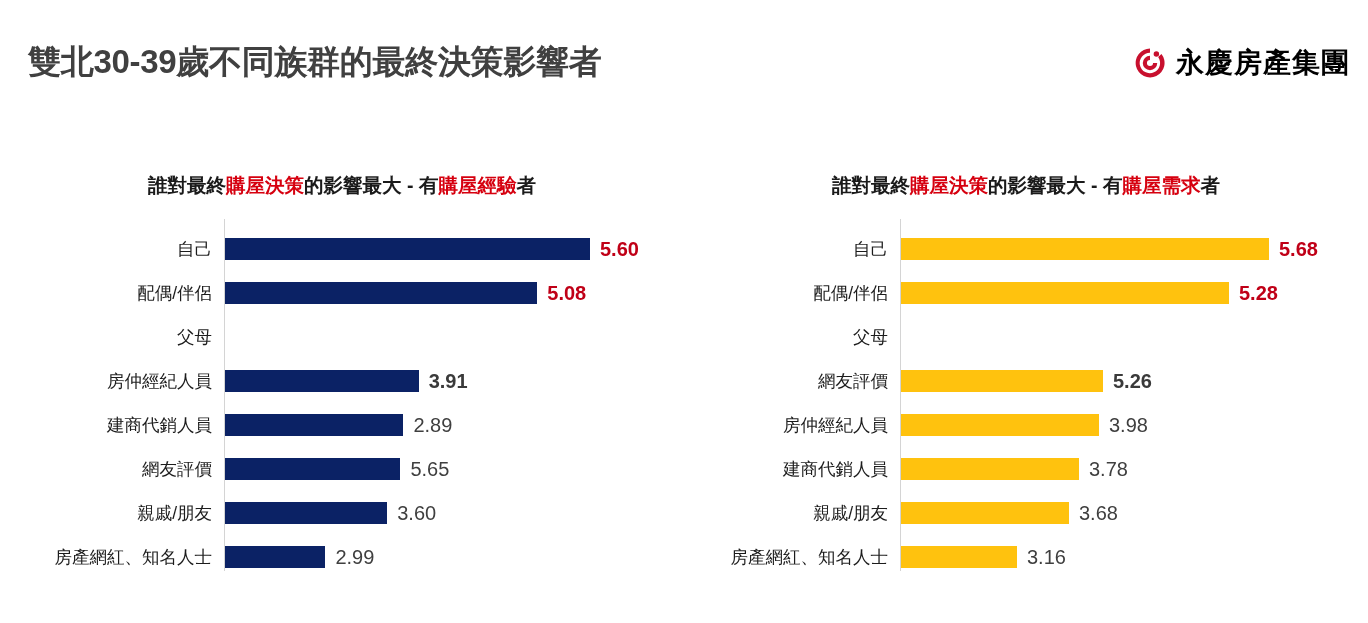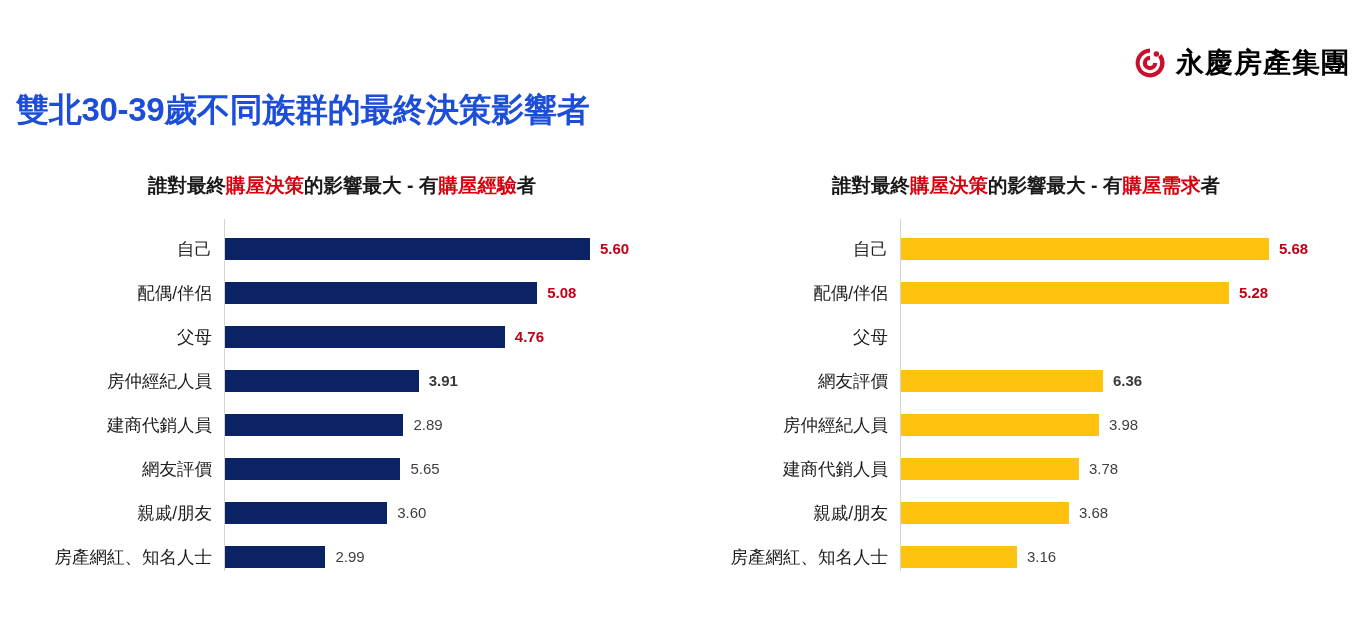--- a/index.html
+++ b/index.html
@@ -17,28 +17,27 @@
 
   
   .header {
     position: absolute;
     left: 0; top: 0;
     width: 1368px;
     height: 120px;
   }
   .main-title {
     position: absolute;
-    left: 16px;
+    left: 28px;
     top: 40px;
     font-size: 33px;
     font-weight: 700;
-    color: #1d4ed8;
+    color: #404040;
     letter-spacing: -0.3px;
     white-space: nowrap;
-    margin-top: 48px;
   }
 
   
   .logo {
     position: absolute;
     right: 18px;
     top: 44px;
     display: flex;
     align-items: center;
     gap: 9px;
@@ -138,21 +137,21 @@
 
   .bar {
     height: 22px;
     display: block;
   }
   .panel-left  .bar { background: #0b2265; }
   .panel-right .bar { background: #ffc20e; }
 
   .bar-value {
     margin-left: 10px;
-    font-size: 15px;
+    font-size: 20px;
     line-height: 22px;
     white-space: nowrap;
     color: #3f3f3f;
     font-weight: 400;
   }
   .bar-value.rank-top {
     color: #c00017;
     font-weight: 700;
   }
   .bar-value.rank-mid {
@@ -194,24 +193,20 @@
           </div>
           <div class="row" style="top: 44px;">
             <div class="cat-label">配偶/伴侶</div>
             <div class="bar-wrap">
               <div class="bar" style="width: 312.278px;"></div>
               <div class="bar-value rank-top">5.08</div>
             </div>
           </div>
           <div class="row" style="top: 88px;">
             <div class="cat-label">父母</div>
-            <div class="bar-wrap">
-              <div class="bar" style="width: 279.833px;"></div>
-              <div class="bar-value rank-top">4.76</div>
-            </div>
           </div>
           <div class="row" style="top: 132px;">
             <div class="cat-label">房仲經紀人員</div>
             <div class="bar-wrap">
               <div class="bar" style="width: 193.653px;"></div>
               <div class="bar-value rank-mid">3.91</div>
             </div>
           </div>
           <div class="row" style="top: 176px;">
             <div class="cat-label">建商代銷人員</div>
@@ -264,21 +259,21 @@
               <div class="bar-value rank-top">5.28</div>
             </div>
           </div>
           <div class="row" style="top: 88px;">
             <div class="cat-label">父母</div>
           </div>
           <div class="row" style="top: 132px;">
             <div class="cat-label">網友評價</div>
             <div class="bar-wrap">
               <div class="bar" style="width: 202px;"></div>
-              <div class="bar-value rank-mid">6.36</div>
+              <div class="bar-value rank-mid">5.26</div>
             </div>
           </div>
           <div class="row" style="top: 176px;">
             <div class="cat-label">房仲經紀人員</div>
             <div class="bar-wrap">
               <div class="bar" style="width: 198px;"></div>
               <div class="bar-value ">3.98</div>
             </div>
           </div>
           <div class="row" style="top: 220px;">

